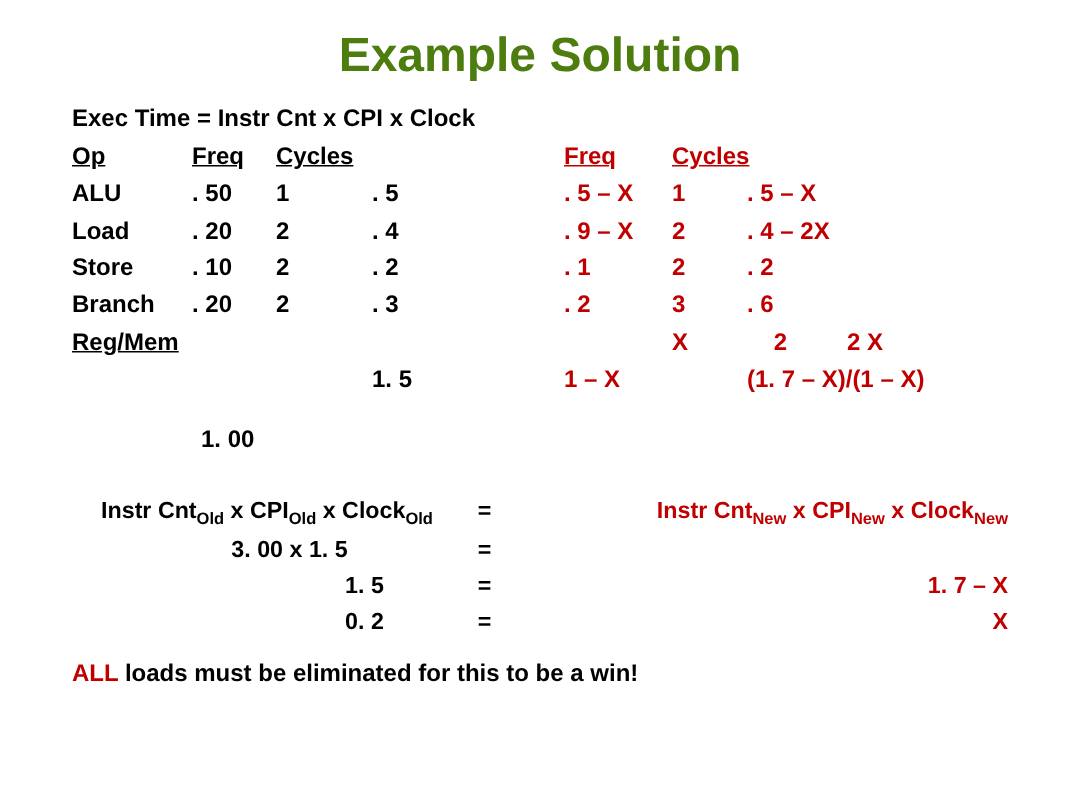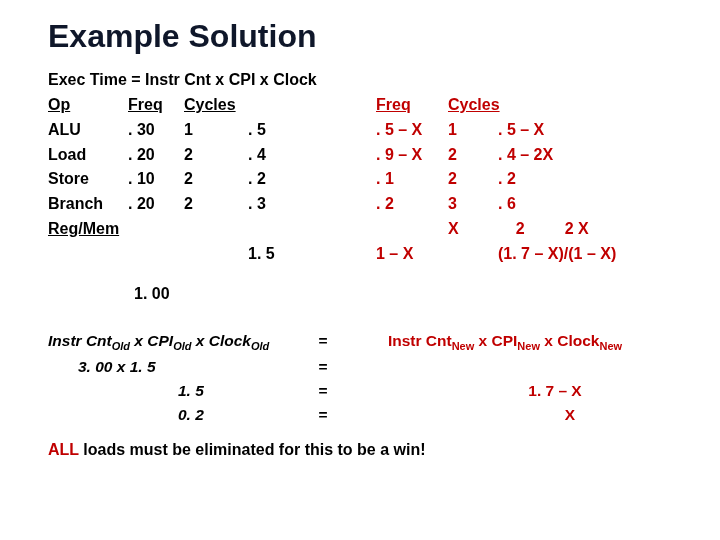--- a/index.html
+++ b/index.html
@@ -6,21 +6,22 @@
   body {
     width: 720px;
     height: 540px;
     background: #fff;
     font-family: Arial, Helvetica, sans-serif;
     color: #000;
     padding: 18px 48px 0 48px;
     position: relative;
   }
   h1 {
-    color: #0f172a;
+    text-align: center;
+    color: #4d7c0f;
     font-size: 32px;
     font-weight: bold;
     margin-bottom: 16px;
   }
   .formula {
     font-size: 16px;
     font-weight: bold;
     margin-bottom: 4px;
   }
   .table {
@@ -42,23 +43,23 @@
   .hdr { text-decoration: underline; }
   .under { text-decoration: underline; }
   .red { color: #c00000; }
   .eqblock {
     font-size: 15.5px;
     font-weight: bold;
     line-height: 1.55;
     margin-bottom: 14px;
   }
   .eqrow { display: flex; }
-  .eq-l { width: 260px; text-align: left; font-style: italic; }
+  .eq-l { width: 260px; text-align: center; }
   .eq-m { width: 30px; text-align: center; }
-  .eq-r { flex: 1; text-align: center; }
+  .eq-r { flex: 1; text-align: right; }
   sub { font-size: 11px; }
   .conclusion {
     font-size: 16px;
     font-weight: bold;
   }
   .tot-row .c-frq { padding-left: 6px; margin-top: 40px; }
 </style>
 </head>
 <body>
 
@@ -73,21 +74,21 @@
     <div class="c-cyc hdr">Cycles</div>
     <div class="c-prod"></div>
     <div class="c-gap"></div>
     <div class="c-frq2 hdr red">Freq</div>
     <div class="c-cyc2 hdr red">Cycles</div>
     <div class="c-prod2"></div>
   </div>
 
   <div class="row">
     <div class="c-op">ALU</div>
-    <div class="c-frq">. 30</div>
+    <div class="c-frq">. 50</div>
     <div class="c-cyc">1</div>
     <div class="c-prod">. 5</div>
     <div class="c-gap"></div>
     <div class="c-frq2 red">. 5 – X</div>
     <div class="c-cyc2 red">1</div>
     <div class="c-prod2 red">. 5 – X</div>
   </div>
   <div class="row">
     <div class="c-op">Load</div>
     <div class="c-frq">. 20</div>

